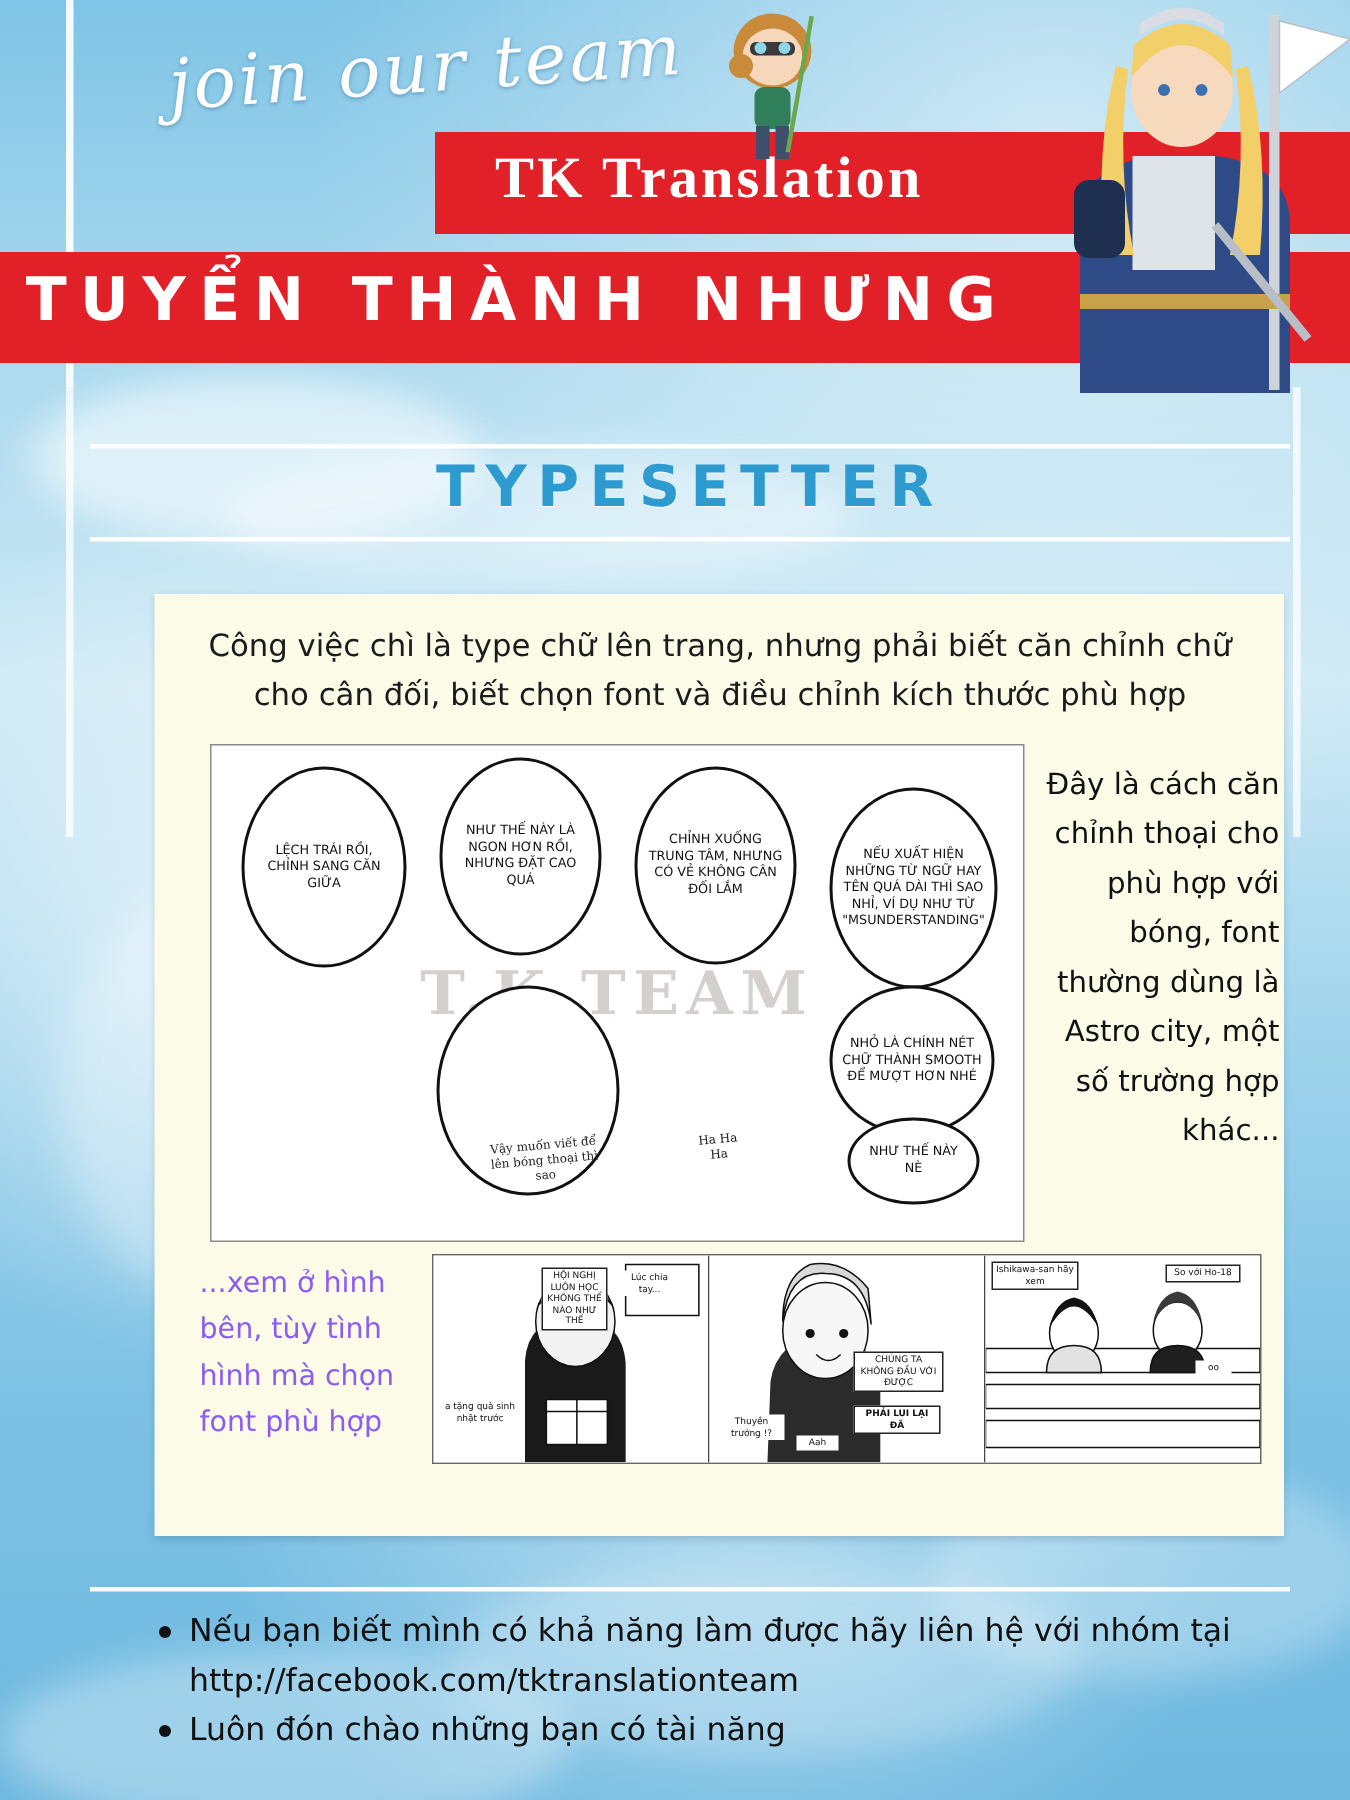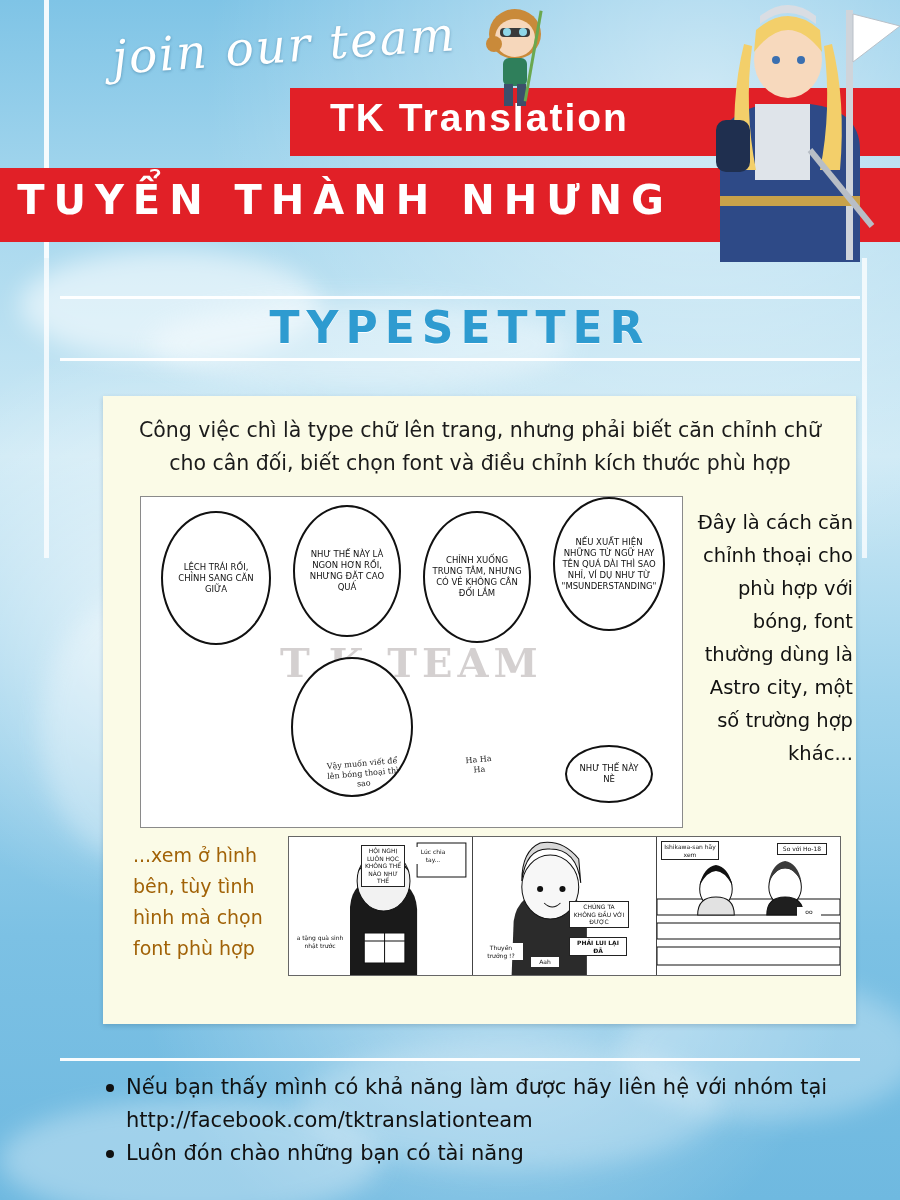--- a/index.html
+++ b/index.html
@@ -69,21 +69,21 @@
   }
   .tk-title {
     position: absolute;
     left: 330px;
     top: 96px;
     font-size: 39px;
     font-weight: bold;
     color: #ffffff;
     letter-spacing: 2px;
     white-space: nowrap;
-    font-family: Liberation Sans, sans-serif;
+    font-family: Liberation Serif, serif;
   }
   .red-bar-2 {
     position: absolute;
     left: 0px;
     top: 168px;
     width: 900px;
     height: 74px;
     background: #e12027;
   }
   .recruit-title {
@@ -144,21 +144,21 @@
     background: rgba(255,255,255,.95);
   }
   .section-line-bottom {
     position: absolute; left: 0; top: 62px; width: 800px; height: 3px;
     background: rgba(255,255,255,.95);
   }
   .section-title {
     position: absolute;
     left: 0; top: 6px; width: 800px;
     text-align: center;
-    font-size: 44px;
+    font-size: 38px;
     font-weight: bold;
     letter-spacing: 7px;
     color: #2e9bd0;
     font-family: "DejaVu Sans", sans-serif;
     text-shadow: 0 1px 0 rgba(255,255,255,.9);
   }
 
   
   .cream-panel {
     position: absolute;
@@ -243,21 +243,21 @@
   }
 
   
   .strip-note {
     position: absolute;
     left: 30px;
     top: 444px;
     width: 150px;
     font-size: 19px;
     line-height: 31px;
-    color: #a16207;
+    color: #8b5cf6;
     font-family: "DejaVu Sans", sans-serif;
   }
   .manga-strip {
     position: absolute;
     left: 185px;
     top: 440px;
     width: 551px;
     height: 138px;
     background: #fff;
     border: 1px solid #666;
@@ -401,26 +401,29 @@
 
       <div class="bubble" style="left:20px;  top:14px;  width:110px; height:134px;">
         <span>LỆCH TRÁI RỒI, CHỈNH SANG CĂN GIỮA</span>
       </div>
       <div class="bubble" style="left:152px; top:8px;   width:108px; height:132px;">
         <span>NHƯ THẾ NÀY LÀ NGON HƠN RỒI, NHƯNG ĐẶT CAO QUÁ</span>
       </div>
       <div class="bubble" style="left:282px; top:14px;  width:108px; height:132px;">
         <span>CHỈNH XUỐNG TRUNG TÂM, NHƯNG CÓ VẺ KHÔNG CÂN ĐỐI LẮM</span>
       </div>
-      <div class="bubble" style="left:412px; top:0;  width:112px; height:134px;">
+      <div class="bubble" style="left:412px; top:28px;  width:112px; height:134px;">
         <span>NẾU XUẤT HIỆN NHỮNG TỪ NGỮ HAY TÊN QUÁ DÀI THÌ SAO NHỈ, VÍ DỤ NHƯ TỪ "MSUNDERSTANDING"</span>
       </div>
 
       <div class="bubble" style="left:150px; top:160px; width:122px; height:140px;">
         <span></span>
+      </div>
+      <div class="bubble" style="left:412px; top:160px; width:110px; height:100px;">
+        <span>NHỎ LÀ CHÍNH NÉT CHỮ THÀNH SMOOTH ĐỂ MƯỢT HƠN NHÉ</span>
       </div>
       <div class="bubble" style="left:424px; top:248px; width:88px;  height:58px;">
         <span>NHƯ THẾ NÀY NÈ</span>
       </div>
 
       <div class="hand-note" style="left:180px; top:262px; width:84px;">Vậy muốn viết để lên bóng thoại thì sao</div>
       <div class="hand-note" style="left:318px; top:258px; width:40px;">Ha Ha Ha</div>
     </div>
 
     <div class="right-note">Đây là cách căn chỉnh thoại cho phù hợp với bóng, font thường dùng là Astro city, một số trường hợp khác...</div>
@@ -479,19 +482,19 @@
         <div class="mini-rect" style="left:4px; top:4px; width:52px;">Ishikawa-san hãy xem</div>
         <div class="mini-rect" style="left:120px; top:6px; width:44px;">So với Ho-18</div>
         <div class="mini-rect" style="left:140px; top:70px; width:20px; border:none;">oo</div>
       </div>
     </div>
   </div>
 
   <div class="footer-wrap">
     <div class="footer-line"></div>
     <ul class="footer-list">
-      <li class="bulleted">Nếu bạn thấy mình có khả năng làm được hãy liên hệ với nhóm tại</li>
+      <li class="bulleted">Nếu bạn biết mình có khả năng làm được hãy liên hệ với nhóm tại</li>
       <li class="sub">http://facebook.com/tktranslationteam</li>
       <li class="bulleted">Luôn đón chào những bạn có tài năng</li>
     </ul>
   </div>
 
 </div>
 
 </body></html>

